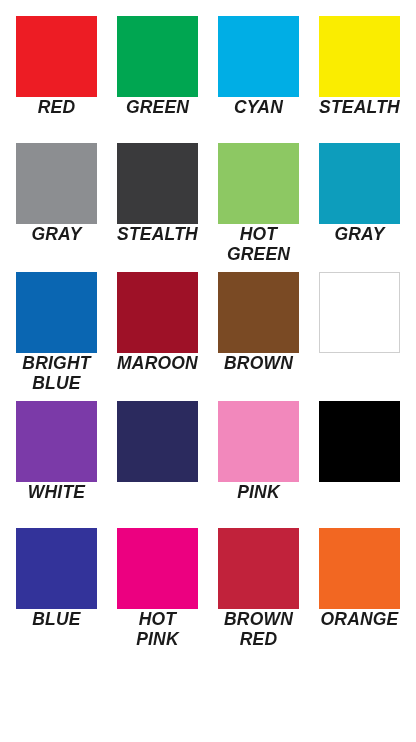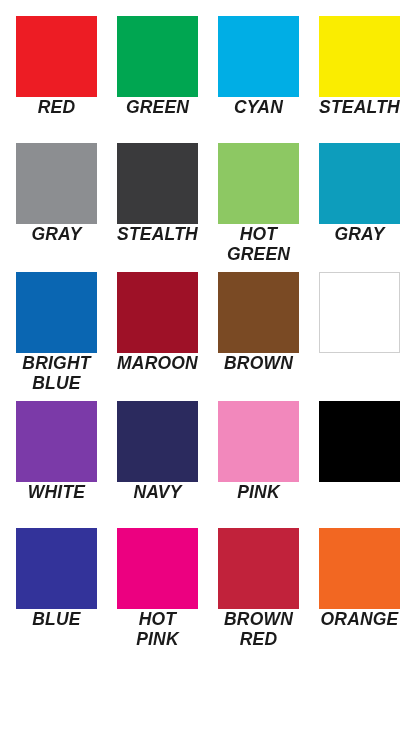--- a/index.html
+++ b/index.html
@@ -136,21 +136,20 @@
       </div>
     </div>
     <div class="row-gap-tall"></div>
     <div class="swatch-row">
       <div class="swatch-cell">
         <div class="swatch-chip" style="background-color: rgb(123, 58, 168);"></div>
         <div class="swatch-label">WHITE</div>
       </div>
       <div class="swatch-cell">
         <div class="swatch-chip" style="background-color: rgb(43, 42, 94);"></div>
-        <div class="swatch-label">NAVY</div>
       </div>
       <div class="swatch-cell">
         <div class="swatch-chip" style="background-color: rgb(242, 136, 188);"></div>
         <div class="swatch-label">PINK</div>
       </div>
       <div class="swatch-cell">
         <div class="swatch-chip" style="background-color: rgb(0, 0, 0);"></div>
       </div>
     </div>
     <div class="row-gap-short"></div>

